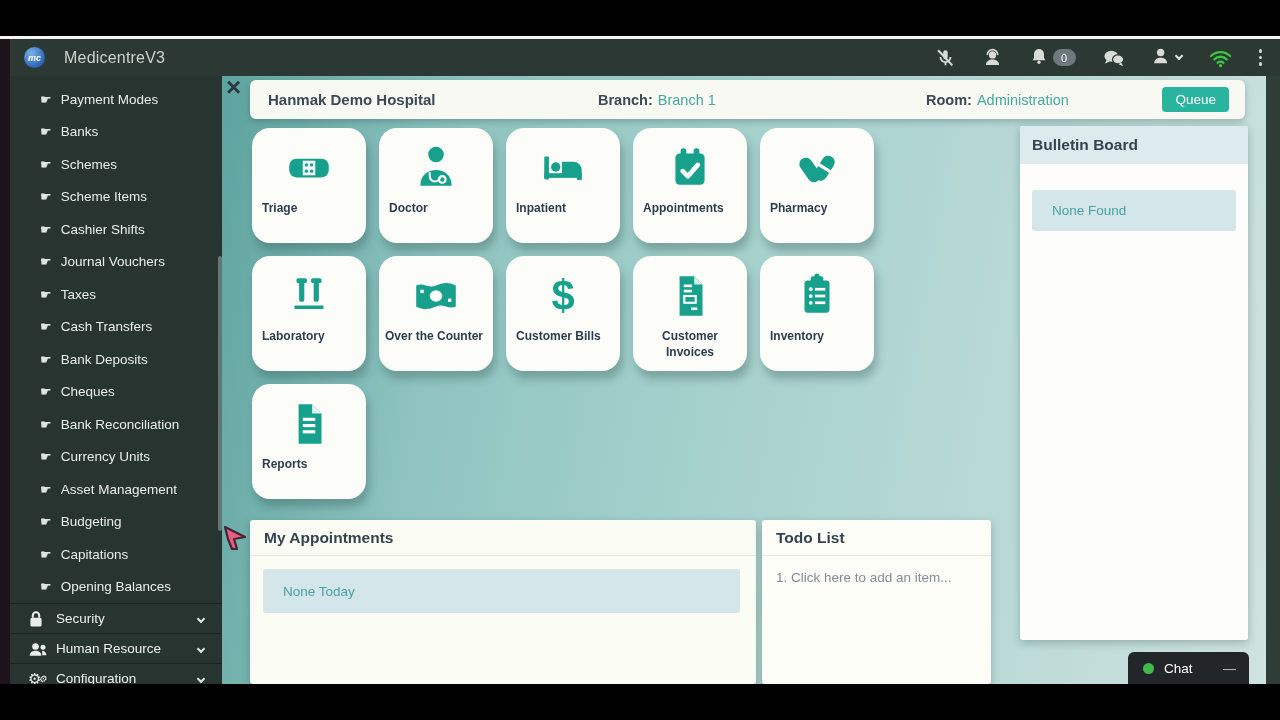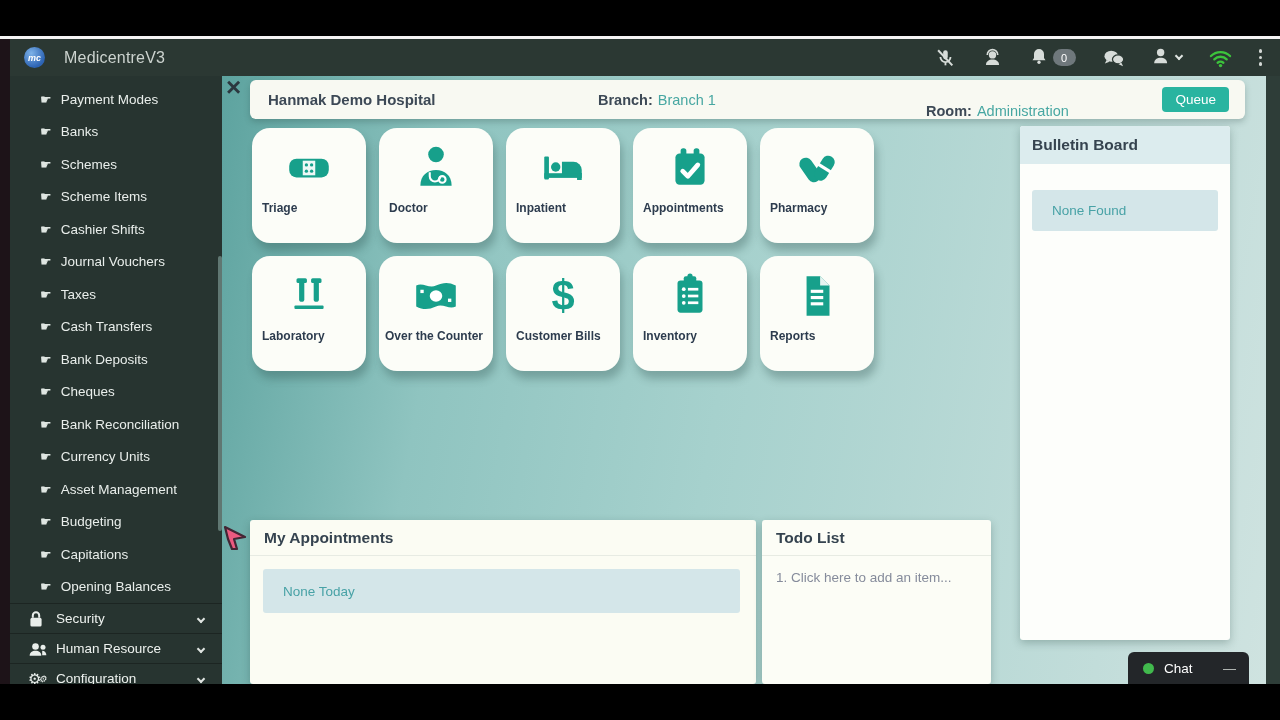--- a/index.html
+++ b/index.html
@@ -47,40 +47,40 @@
              background:linear-gradient(100deg, #5da39f 0%, #8fc4c0 22%, #a6d1cd 48%, #c2ddda 85%, #cfe3e0 100%); }
   .right-strip { position:absolute; right:0; top:76px; width:14px; height:608px; background:#2e3d38; }
 
   .close-x { position:absolute; left:226px; top:74px; font-size:26px; font-weight:bold; color:#2c383f; cursor:pointer; line-height:1; }
 
   .headerbar { position:absolute; left:250px; top:80px; width:995px; height:39px; background:#f8f9f2;
                border-radius:6px; box-shadow:0 3px 6px rgba(30,60,55,.25); }
   .hb-title { position:absolute; left:18px; top:0; height:39px; display:flex; align-items:center;
               font-size:15px; font-weight:bold; color:#3d4956; }
   .hb-branch { position:absolute; left:348px; top:0; height:39px; display:flex; align-items:center; gap:5px; font-size:14.5px; }
-  .hb-room { position:absolute; left:676px; top:0; height:39px; display:flex; align-items:flex-end; gap:5px; font-size:14.5px; }
+  .hb-room { position:absolute; left:676px; top:0; height:39px; display:flex; align-items:center; gap:5px; font-size:14.5px; }
   .hb-label { color:#3d4956; font-weight:bold; }
   .hb-value { color:#47a7a2; cursor:pointer; }
   .queue-btn { position:absolute; right:16px; top:7px; height:25px; padding:0 13px; background:#29b4a0; color:#fff;
                font-size:13.5px; border:none; border-radius:4px; cursor:pointer; display:flex; align-items:center; }
 
   
   .tiles { position:absolute; left:252px; top:128px; width:630px;
            display:grid; grid-template-columns:repeat(5,114px); grid-auto-rows:115px; gap:13px; }
   .tile { position:relative; background:#fcfdf8; border-radius:18px; cursor:pointer;
           box-shadow:3px 8px 8px rgba(35,70,65,.30); }
   .tile-icon { position:absolute; left:0; right:0; top:13px; height:54px; display:flex; align-items:center; justify-content:center; }
   .tile-icon svg { width:50px; height:50px; }
   .tile-label { position:absolute; top:73px; left:10px; right:3px; font-size:12px; font-weight:bold;
                 color:#2d3c4e; line-height:1.3; }
 
   
   .panel { position:absolute; background:#fcfdf6; border-radius:3px; box-shadow:0 3px 8px rgba(30,60,55,.28); overflow:hidden; }
   .panel-head { padding:9px 12px 8px 14px; font-size:15.5px; font-weight:bold; color:#35434f; }
-  .bulletin { left:1020px; top:126px; width:210px; height:514px; background:#fdfefb; }
+  .bulletin { left:1020px; top:126px; width:228px; height:514px; background:#fdfefb; }
   .bulletin .panel-head { background:#dcecee; padding:10px 12px; }
   .alert-box { background:#d4e6e9; border-radius:3px; color:#48a2a6; font-size:13.5px;
                display:flex; align-items:center; padding-left:20px; }
   .bulletin .alert-box { margin:26px 12px 0 12px; height:41px; }
   .appointments { left:250px; top:520px; width:506px; height:164px; background:#fbfcf3; }
   .appointments .panel-head, .todo .panel-head { border-bottom:1px solid #e7ebe3; }
   .appointments .alert-box { margin:13px 16px 0 13px; height:44px; }
   .todo { left:762px; top:520px; width:229px; height:164px; background:#fcfdf6; }
   .todo-item { padding:14px 14px; font-size:13.5px; color:#858b9b; cursor:pointer; }
 
@@ -432,20 +432,28 @@
       <span class="tile-icon">
           <svg viewBox="0 0 48 48">
             <use href="#sym-dollar"></use>
           </svg>
         </span>
       <span class="tile-label">Customer Bills</span>
     </div>
     <div class="tile">
       <span class="tile-icon">
           <svg viewBox="0 0 48 48">
+            <use href="#sym-file-invoice"></use>
+          </svg>
+        </span>
+      <span class="tile-label" style="text-align:center; left:6px; right:6px;">Customer Invoices</span>
+    </div>
+    <div class="tile">
+      <span class="tile-icon">
+          <svg viewBox="0 0 48 48">
             <use href="#sym-clipboard-list"></use>
           </svg>
         </span>
       <span class="tile-label">Inventory</span>
     </div>
     <div class="tile">
       <span class="tile-icon">
           <svg viewBox="0 0 48 48">
             <use href="#sym-file-lines"></use>
           </svg>

